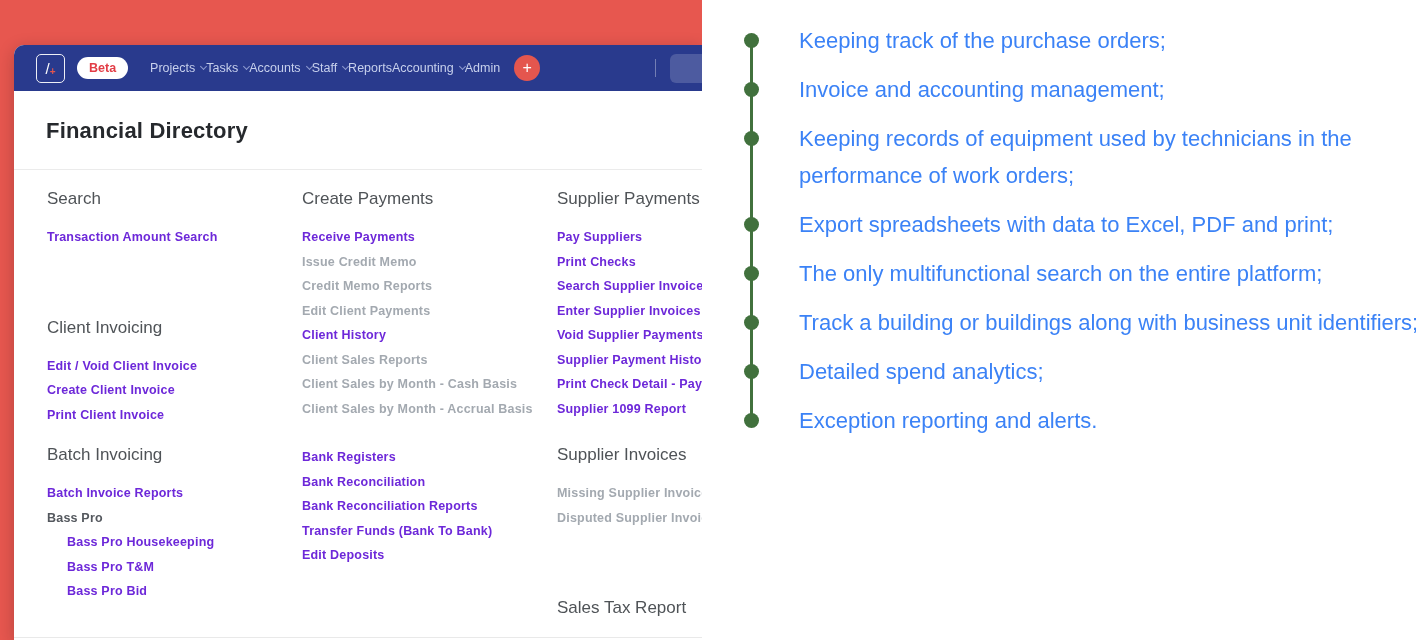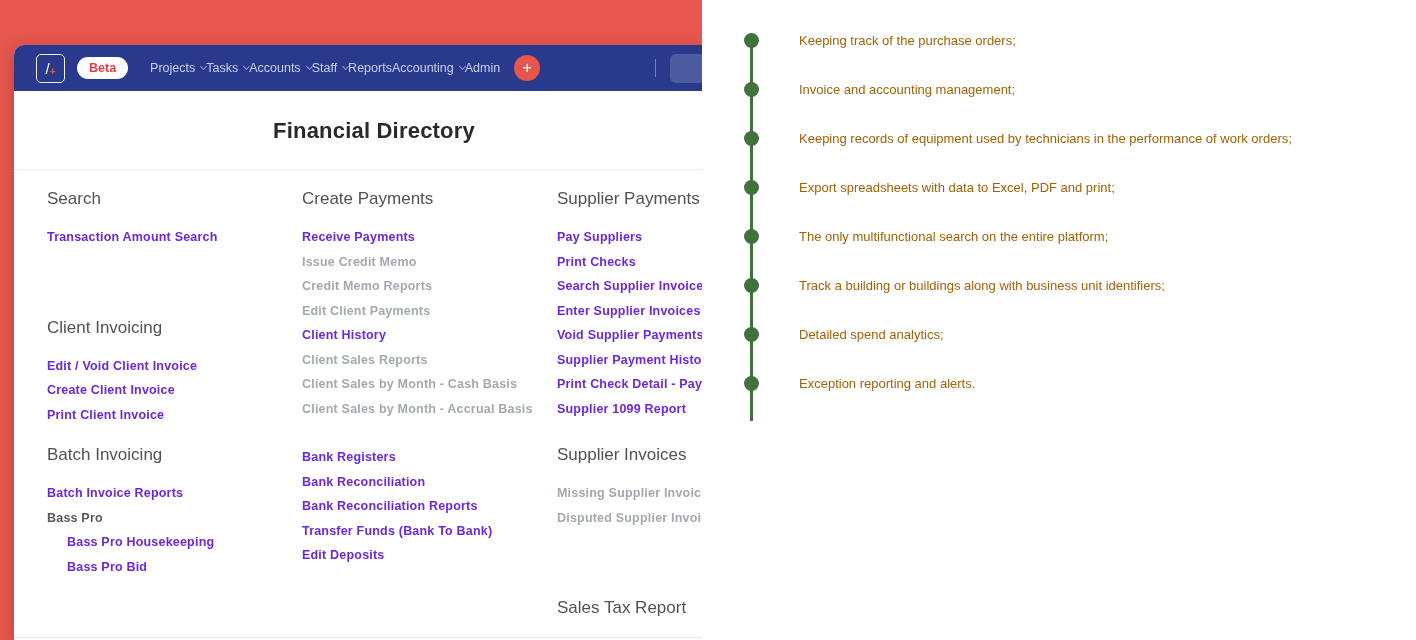--- a/index.html
+++ b/index.html
@@ -22,42 +22,42 @@
   .nav-item{color:#c7d0ec;font-size:12.5px;display:flex;align-items:center;gap:6px;cursor:pointer;white-space:nowrap;}
   .chev{width:5px;height:5px;border-right:1.5px solid #8e9bd0;border-bottom:1.5px solid #8e9bd0;
     transform:rotate(45deg);margin-top:-3px;flex:none;}
   .add-btn{width:26px;height:26px;border-radius:50%;background:#e4564e;color:#fff;font-size:16px;
     display:flex;align-items:center;justify-content:center;margin-left:14px;flex:none;cursor:pointer;line-height:1;}
   .nav-divider{width:1px;height:18px;background:rgba(255,255,255,.35);margin-left:auto;flex:none;}
   .search-box{height:29px;width:32px;background:rgba(255,255,255,.17);border-radius:6px 0 0 6px;
     display:flex;align-items:center;padding-left:9px;margin-left:14px;flex:none;cursor:text;}
 
   
-  .page-title{margin:27px 0 25px 32px;font-size:22px;font-weight:600;color:#26292d;letter-spacing:.2px;text-align:center;}
+  .page-title{margin:27px 0 25px 32px;font-size:22px;font-weight:600;color:#26292d;letter-spacing:.2px;}
   .title-divider{border-bottom:1px solid #ebebeb;}
   .dir-row{display:flex;padding-left:33px;}
   .dir-row1{padding-top:19px;height:275px;}
   .dir-col{width:255px;flex:none;}
   .dir-col:last-child{flex:1;width:auto;}
   .dir-section + .dir-section{margin-top:68px;}
   .section-heading{font-size:17px;font-weight:500;color:#4f5357;line-height:20px;margin:0 0 16px 0;}
   .dir-item{font-size:12.5px;font-weight:700;letter-spacing:.2px;line-height:24.5px;white-space:nowrap;}
   .dir-item.link{color:#6d28d9;cursor:pointer;}
   .dir-item.muted{color:#a3a9b0;font-weight:600;cursor:pointer;}
   .dir-item.plain{color:#54585e;font-weight:600;}
   .dir-item.indent{padding-left:20px;}
   .window-bottom-line{position:absolute;left:0;right:0;bottom:2px;border-bottom:1px solid #e9e9e9;}
 
   
   .right-panel{position:absolute;left:702px;top:0;width:714px;height:640px;background:#fff;}
   .features{position:relative;margin:22px 0 0 42px;}
   .timeline-line{position:absolute;left:6px;top:18px;width:3px;height:381px;background:#41713d;}
   .feature-item{display:flex;margin-bottom:12px;position:relative;}
   .feature-dot{width:15px;height:15px;border-radius:50%;background:#41713d;margin-top:11px;flex:none;}
-  .feature-text{margin-left:40px;font-size:13px;line-height:37px;color:#a16207;white-space:nowrap;}
+  .feature-text{margin-left:40px;font-size:22px;line-height:37px;color:#3b82f6;white-space:nowrap;}
   .feature-text.wrap{white-space:normal;max-width:565px;}
 </style>
 </head>
 <body>
 
 <div class="left-region">
   <div class="app-window">
 
     <div class="navbar">
       <div class="logo">
@@ -144,20 +144,21 @@
               </div>
             </div>
           </div>
           <div class="dir-row">
             <div class="dir-col">
               <div class="dir-section">
                 <div class="section-heading">Batch Invoicing</div>
                 <div class="dir-item link">Batch Invoice Reports</div>
                 <div class="dir-item plain">Bass Pro</div>
                 <div class="dir-item link indent">Bass Pro Housekeeping</div>
+                <div class="dir-item link indent">Bass Pro T&amp;M</div>
                 <div class="dir-item link indent">Bass Pro Bid</div>
               </div>
             </div>
             <div class="dir-col">
               <div class="dir-section">
                 <div class="dir-item link">Bank Registers</div>
                 <div class="dir-item link">Bank Reconciliation</div>
                 <div class="dir-item link">Bank Reconciliation Reports</div>
                 <div class="dir-item link">Transfer Funds (Bank To Bank)</div>
                 <div class="dir-item link">Edit Deposits</div>

